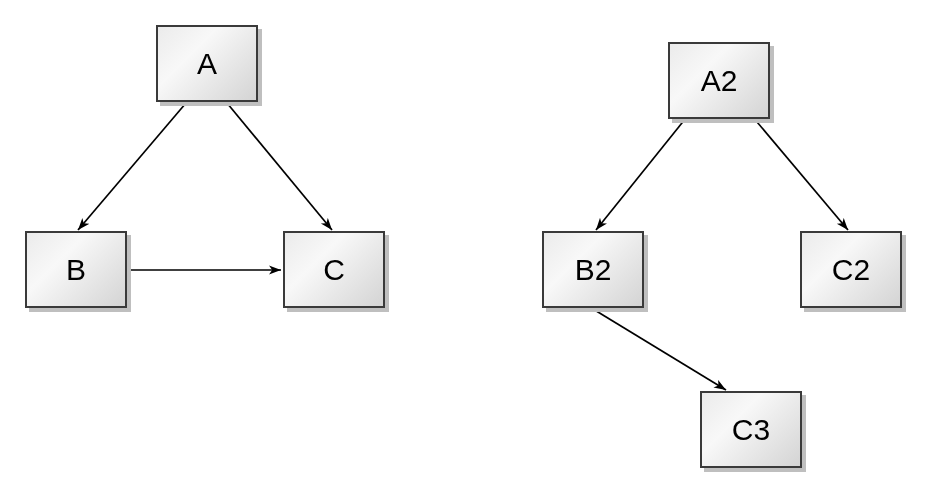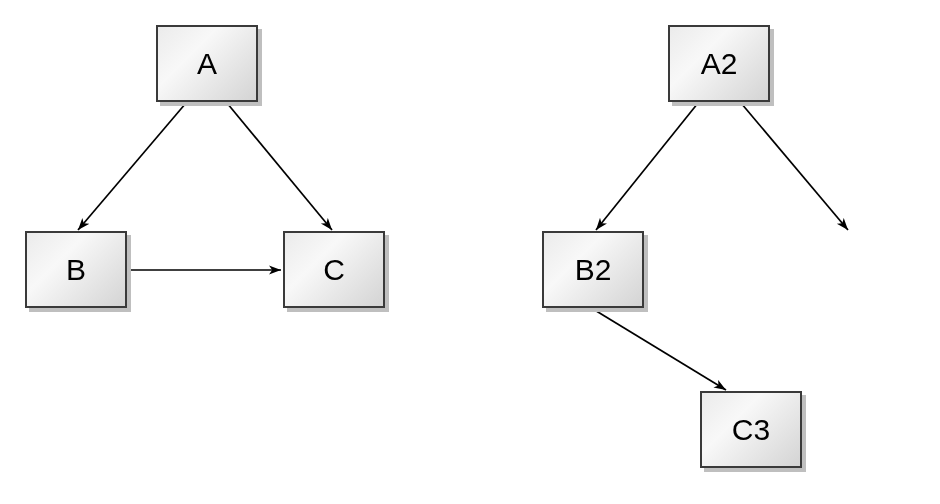--- a/index.html
+++ b/index.html
@@ -33,21 +33,21 @@
     display: flex;
     align-items: center;
     justify-content: center;
     font-size: 30px;
     color: #000000;
     user-select: none;
   }
   .node-a  { left: 156px; top: 25px;  }
   .node-b  { left: 25px;  top: 231px; }
   .node-c  { left: 283px; top: 231px; }
-  .node-a2 { left: 668px; top: 25px;  }
+  .node-a2 { left: 668px; top: 42px;  }
   .node-b2 { left: 542px; top: 231px; }
   .node-c2 { left: 800px; top: 231px; }
   .node-c3 { left: 700px; top: 391px; }
 </style>
 </head>
 <body>
 
 <div class="canvas">
 
   <svg class="edges-layer" width="940" height="504" viewBox="0 0 940 504" xmlns="http://www.w3.org/2000/svg">
@@ -65,15 +65,16 @@
     <line x1="741" y1="103" x2="848" y2="230" stroke="#000000" stroke-width="1.7" marker-end="url(#arrowhead)"></line>
     <line x1="593" y1="309" x2="726" y2="390" stroke="#000000" stroke-width="1.7" marker-end="url(#arrowhead)"></line>
   </svg>
 
   <div class="node node-a">A</div>
   <div class="node node-b">B</div>
   <div class="node node-c">C</div>
 
   <div class="node node-a2">A2</div>
   <div class="node node-b2">B2</div>
+  <div class="node node-c2">C2</div>
   <div class="node node-c3">C3</div>
 
 </div>
 
 </body></html>

